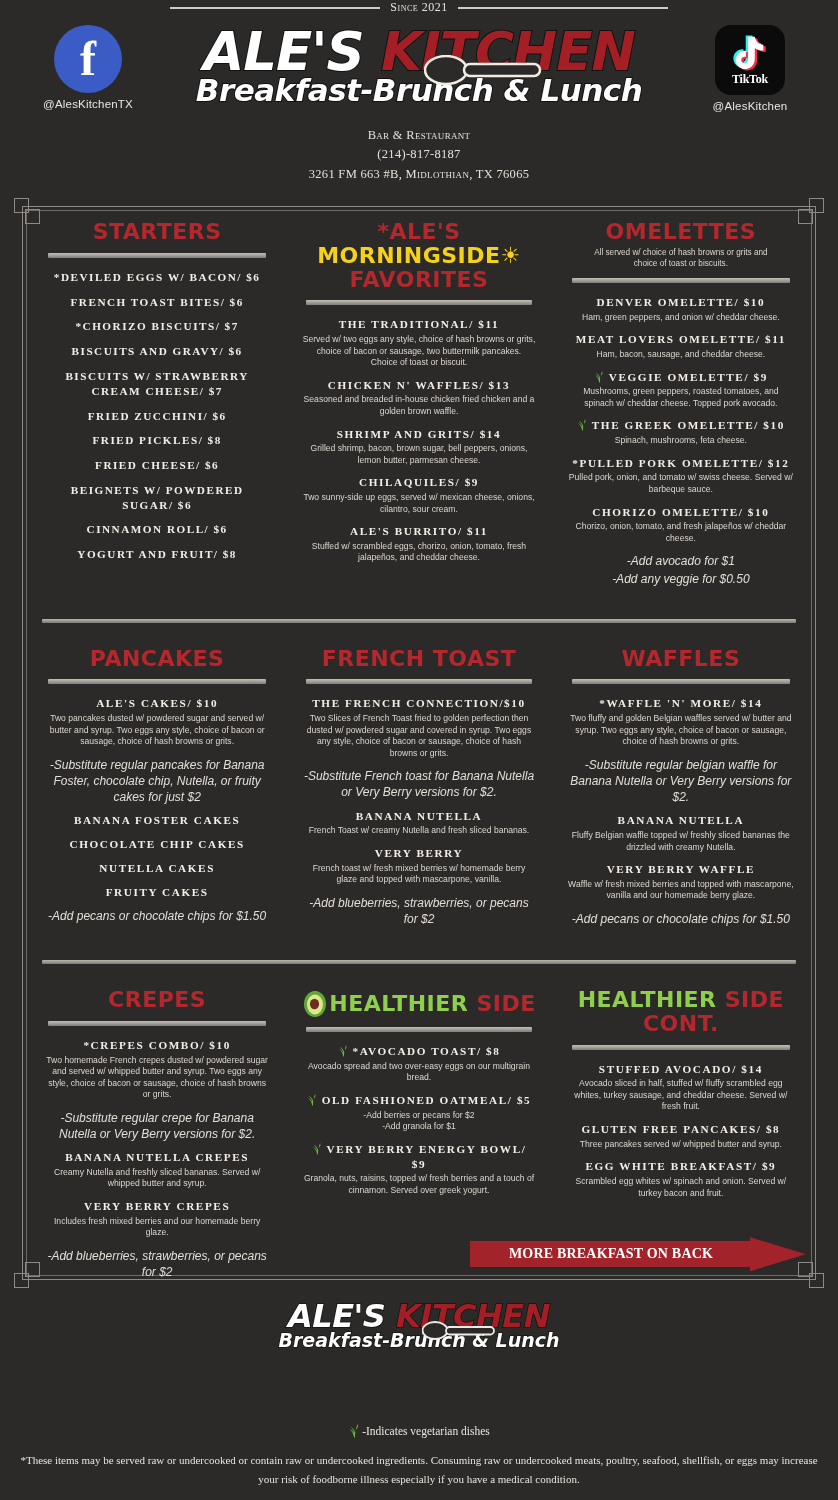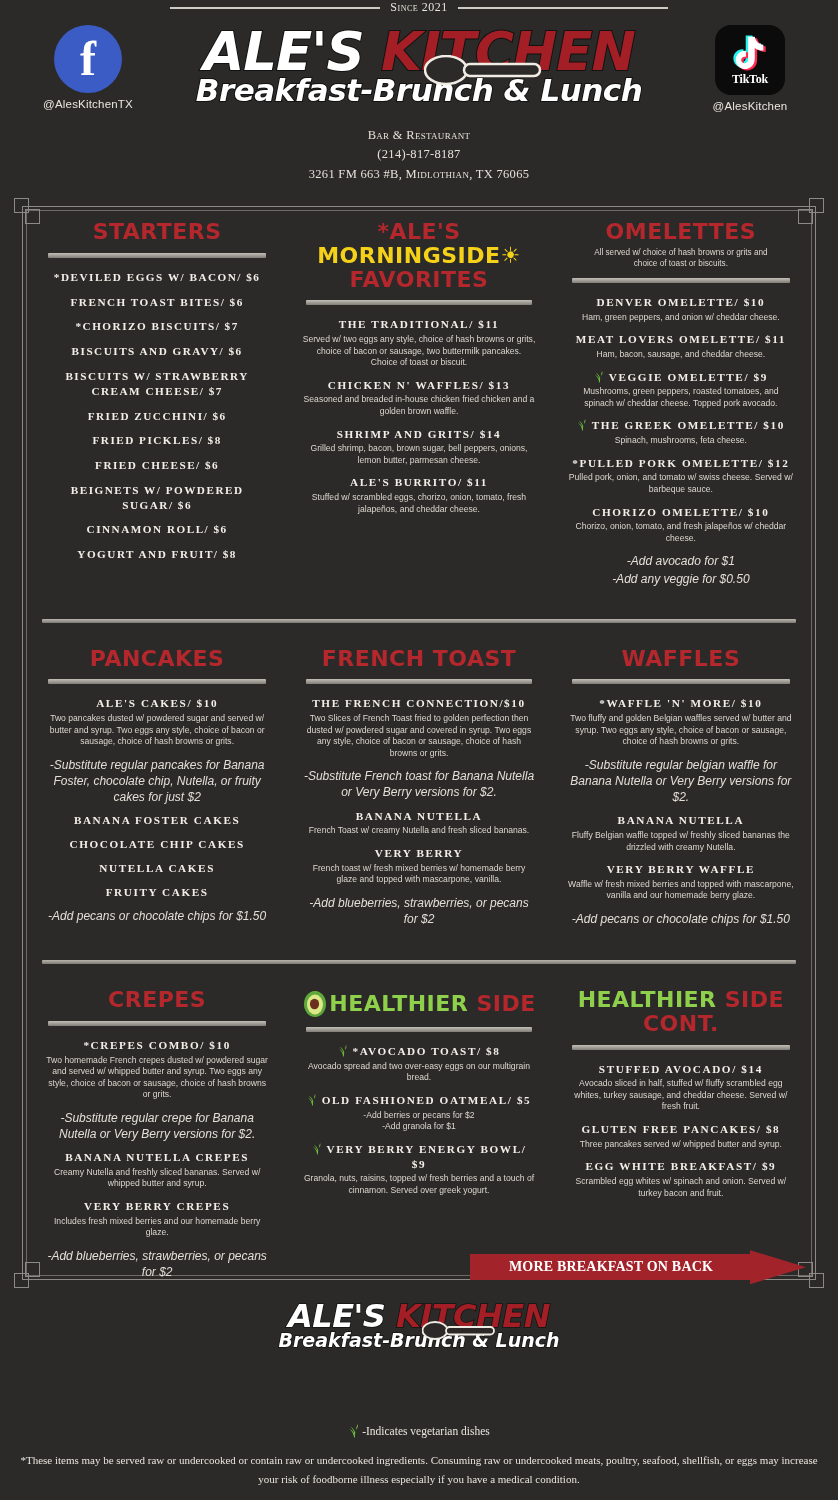--- a/index.html
+++ b/index.html
@@ -121,21 +121,21 @@
   }
   .note { text-align: center; color: #e3dfd7; font-size: 12px; font-style: italic;
           line-height: 1.35; margin: 9px 0 9px 0; }
   .note.tight { margin: 4px 0 8px; }
 
   
   .plain-list .item-name { margin-bottom: 10px; letter-spacing: 1.5px; }
 
   
   .banner {
-    position: absolute; right: 18px; bottom: 4px;
+    position: absolute; right: 18px; bottom: 17px;
     width: 336px; height: 34px;
   }
   .banner-body {
     position: absolute; left: 0; top: 4px; width: 282px; height: 26px;
     background: #a2232a;
   }
   .banner-arrow {
     position: absolute; right: 0; top: 0; width: 56px; height: 34px;
     background: #a2232a;
     clip-path: polygon(0 0, 100% 50%, 0 100%);
@@ -287,20 +287,24 @@
             </div>
             <div class="item">
               <div class="item-name">CHICKEN N' WAFFLES/ $13</div>
               <div class="item-desc">Seasoned and breaded in-house chicken fried chicken and a golden brown waffle.</div>
             </div>
             <div class="item">
               <div class="item-name">SHRIMP AND GRITS/ $14</div>
               <div class="item-desc">Grilled shrimp, bacon, brown sugar, bell peppers, onions, lemon butter, parmesan cheese.</div>
             </div>
             <div class="item">
+              <div class="item-name">CHILAQUILES/ $9</div>
+              <div class="item-desc">Two sunny-side up eggs, served w/ mexican cheese, onions, cilantro, sour cream.</div>
+            </div>
+            <div class="item">
               <div class="item-name">ALE'S BURRITO/ $11</div>
               <div class="item-desc">Stuffed w/ scrambled eggs, chorizo, onion, tomato, fresh jalapeños, and cheddar cheese.</div>
             </div>
           </div>
         </div>
         <div class="col">
           <div class="sec-title"><span class="red">OMELETTES</span></div>
           <div class="sec-sub">All served w/ choice of hash browns or grits and choice of toast or biscuits.</div>
           <div class="sec-rule"></div>
           <div class="">
@@ -385,21 +389,21 @@
               <div class="item-desc">French toast w/ fresh mixed berries w/ homemade berry glaze and topped with mascarpone, vanilla.</div>
             </div>
           </div>
           <div class="note" style="">-Add blueberries, strawberries, or pecans for $2</div>
         </div>
         <div class="col">
           <div class="sec-title"><span class="red">WAFFLES</span></div>
           <div class="sec-rule"></div>
           <div class="">
             <div class="item">
-              <div class="item-name">*WAFFLE 'N' MORE/ $10</div>
+              <div class="item-name">*WAFFLE 'N' MORE/ $14</div>
               <div class="item-desc">Two fluffy and golden Belgian waffles served w/ butter and syrup. Two eggs any style, choice of bacon or sausage, choice of hash browns or grits.</div>
             </div>
           </div>
           <div class="note tight">-Substitute regular belgian waffle for Banana Nutella or Very Berry versions for $2.</div>
           <div>
             <div class="item">
               <div class="item-name">BANANA NUTELLA</div>
               <div class="item-desc">Fluffy Belgian waffle topped w/ freshly sliced bananas the drizzled with creamy Nutella.</div>
             </div>
             <div class="item">

